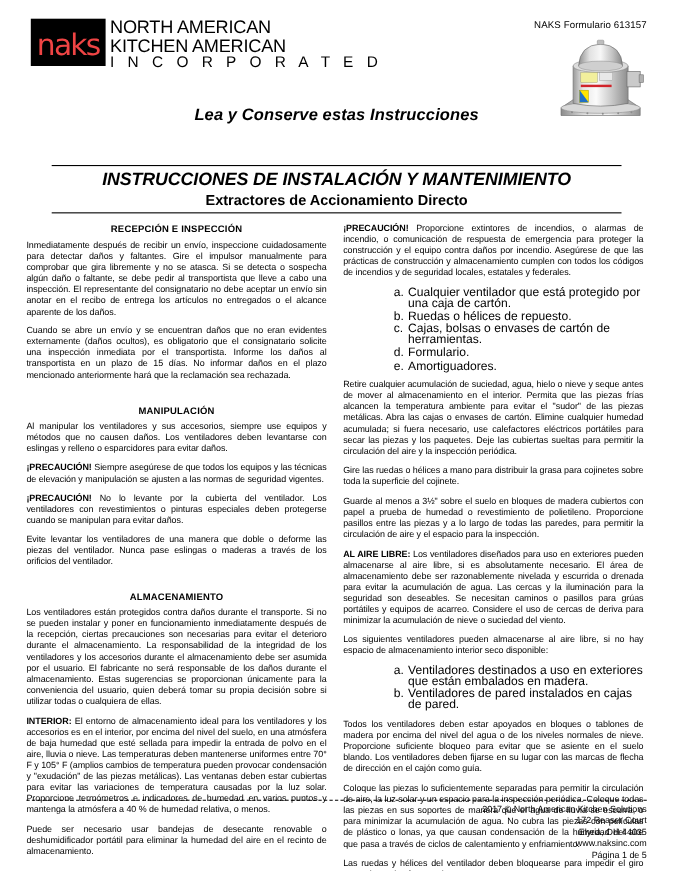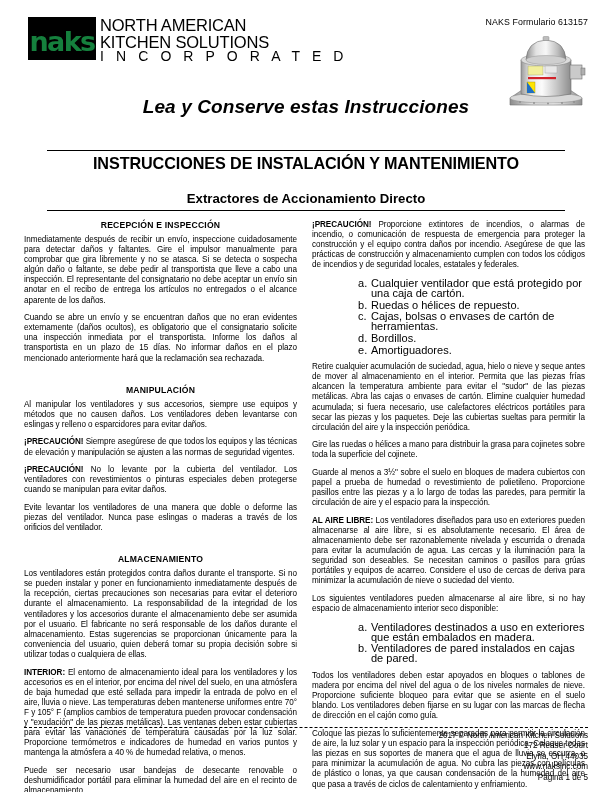--- a/index.html
+++ b/index.html
@@ -48,23 +48,23 @@
   .logo-mark {
     background: #000000;
     width: 68px;
     height: 43px;
     position: relative;
     display: flex;
     align-items: center;
     justify-content: center;
   }
   .logo-mark span {
-    color: #15803d;
+    color: #ef4444;
     font-family: "DejaVu Sans", sans-serif;
-    font-weight: bold;
+    font-weight: normal;
     font-size: 27px;
     letter-spacing: -1.6px;
     line-height: 1;
     margin-top: 6px;
   }
   .logo-text {
     margin-left: 4px;
     display: flex;
     flex-direction: column;
     justify-content: center;
@@ -92,46 +92,47 @@
     width: 88px;
     height: 83px;
   }
 
   .tagline {
     position: absolute;
     left: 0;
     right: 0;
     top: 96px;
     text-align: center;
-    font-size: 19px;
+    font-size: 15px;
     font-weight: bold;
     font-style: italic;
     letter-spacing: 0.1px;
   }
 
   
   .title-block {
     margin: 0 47px 0 47px;
     border-top: 1.6px solid #000;
     border-bottom: 1.6px solid #000;
     padding: 3px 0 3px 0;
     text-align: center;
   }
   .title-main {
     font-size: 16.2px;
     font-weight: bold;
     letter-spacing: -0.1px;
     line-height: 19px;
+    font-style: italic;
   }
   .title-sub {
     font-size: 13.2px;
     font-weight: bold;
     letter-spacing: 0px;
     line-height: 16px;
-    margin-top: 18px;
+    margin-top: 1px;
   }
 
   
   .columns {
     display: flex;
     margin: 9px 24px 0 24px;
     gap: 15px;
   }
   .col {
     width: 273px;
@@ -204,21 +205,21 @@
   <div class="header">
 
     <div class="form-no">NAKS Formulario 613157</div>
 
     <div class="logo-wrap">
       <div class="logo-mark">
         <span>naks</span>
       </div>
       <div class="logo-text">
         <div class="logo-l1">NORTH AMERICAN</div>
-        <div class="logo-l2">KITCHEN SOLUTIONS</div>
+        <div class="logo-l2">KITCHEN AMERICAN</div>
         <div class="logo-l3">I N C O R P O R A T E D</div>
       </div>
     </div>
 
     <svg class="product-img" viewBox="0 0 88 83">
       <defs>
         <linearGradient id="gBody" x1="0" y1="0" x2="1" y2="0">
           <stop offset="0" stop-color="#9a9a9a"></stop>
           <stop offset="0.18" stop-color="#e6e6e6"></stop>
           <stop offset="0.42" stop-color="#fbfbfb"></stop>
@@ -296,21 +297,21 @@
     </div>
 
     <div class="col">
 
       <p class="body"><span class="lead-bold">¡PRECAUCIÓN!</span><span> Proporcione extintores de incendios, o alarmas de incendio, o comunicación de respuesta de emergencia para proteger la construcción y el equipo contra daños por incendio. Asegúrese de que las prácticas de construcción y almacenamiento cumplen con todos los códigos de incendios y de seguridad locales, estatales y federales.</span></p>
 
       <ol class="alpha">
         <li>Cualquier ventilador que está protegido por una caja de cartón.</li>
         <li>Ruedas o hélices de repuesto.</li>
         <li>Cajas, bolsas o envases de cartón de herramientas.</li>
-        <li>Bordillos.</li>
+        <li>Formulario.</li>
         <li>Amortiguadores.</li>
       </ol>
 
       <p class="body">Retire cualquier acumulación de suciedad, agua, hielo o nieve y seque antes de mover al almacenamiento en el interior. Permita que las piezas frías alcancen la temperatura ambiente para evitar el "sudor" de las piezas metálicas. Abra las cajas o envases de cartón. Elimine cualquier humedad acumulada; si fuera necesario, use calefactores eléctricos portátiles para secar las piezas y los paquetes. Deje las cubiertas sueltas para permitir la circulación del aire y la inspección periódica.</p>
       <p class="body">Gire las ruedas o hélices a mano para distribuir la grasa para cojinetes sobre toda la superficie del cojinete.</p>
       <p class="body">Guarde al menos a 3½" sobre el suelo en bloques de madera cubiertos con papel a prueba de humedad o revestimiento de polietileno. Proporcione pasillos entre las piezas y a lo largo de todas las paredes, para permitir la circulación de aire y el espacio para la inspección.</p>
       <p class="body"><span class="lead-bold">AL AIRE LIBRE:</span><span> Los ventiladores diseñados para uso en exteriores pueden almacenarse al aire libre, si es absolutamente necesario. El área de almacenamiento debe ser razonablemente nivelada y escurrida o drenada para evitar la acumulación de agua. Las cercas y la iluminación para la seguridad son deseables. Se necesitan caminos o pasillos para grúas portátiles y equipos de acarreo. Considere el uso de cercas de deriva para minimizar la acumulación de nieve o suciedad del viento.</span></p>
       <p class="body">Los siguientes ventiladores pueden almacenarse al aire libre, si no hay espacio de almacenamiento interior seco disponible:</p>
 
       <ol class="alpha">

